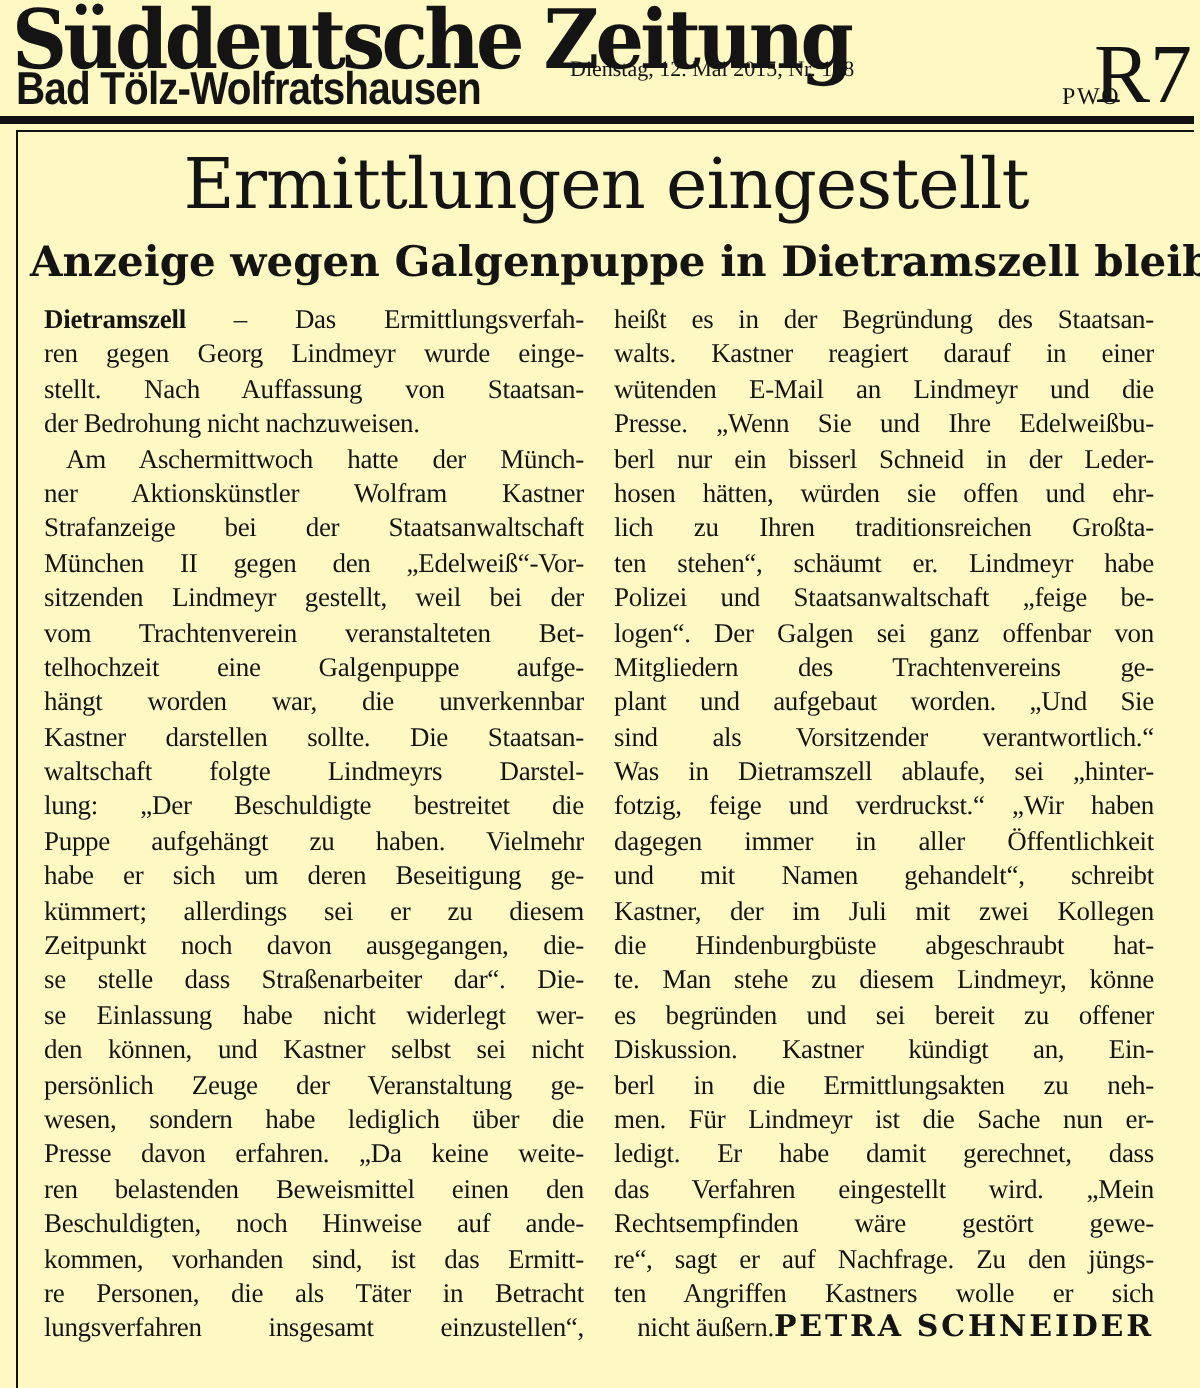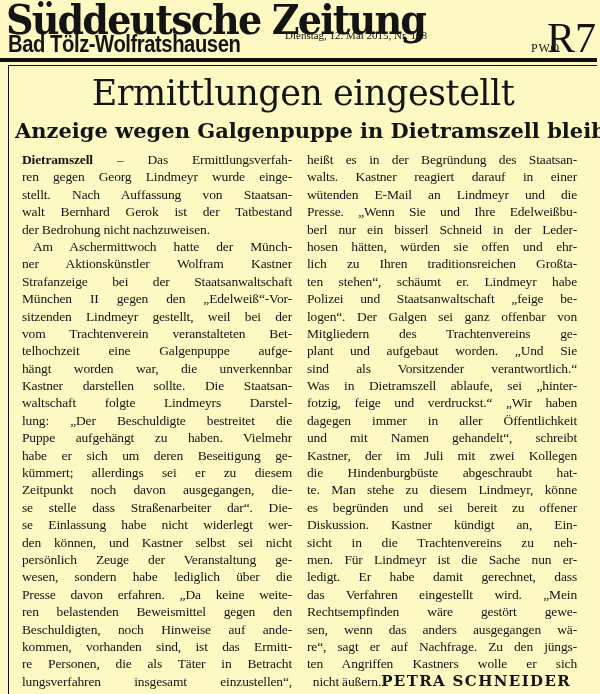--- a/index.html
+++ b/index.html
@@ -43,21 +43,21 @@
   .columns{display:flex;gap:15px;padding:9px 22px 0 13px;}
   .col{width:270px;flex:0 0 270px;}
   .bodyline{
     font-size:13.5px;line-height:17.4px;height:17.4px;overflow:hidden;
     letter-spacing:-0.15px;word-spacing:-0.2px;
     text-align:justify;text-align-last:justify;
   }
   .bodyline.flush{text-align-last:left;}
   .bodyline.indent{text-indent:11px;}
   .bodyline b{font-weight:700;}
-  .byline-line{display:flex;justify-content:center;align-items:baseline;
+  .byline-line{display:flex;justify-content:flex-end;align-items:baseline;
     text-align:left;text-align-last:left;}
   .byline{
     font-family:"DejaVu Serif",serif;font-weight:700;font-size:15px;
     letter-spacing:1.4px;white-space:nowrap;
   }
 </style>
 </head>
 <body>
 
 <div class="page">
@@ -75,21 +75,20 @@
 
   <div class="article-box">
     <div class="headline">Ermittlungen eingestellt</div>
     <div class="subheadline">Anzeige wegen Galgenpuppe in Dietramszell bleibt folgenlos</div>
 
     <div class="columns">
       <div class="col">
           <div class="bodyline"><b>Dietramszell</b> – Das Ermittlungsverfah-</div>
           <div class="bodyline">ren gegen Georg Lindmeyr wurde einge-</div>
           <div class="bodyline">stellt. Nach Auffassung von Staatsan-</div>
-          <div class="bodyline">walt Bernhard Gerok ist der Tatbestand</div>
           <div class="bodyline flush">der Bedrohung nicht nachzuweisen.</div>
           <div class="bodyline indent">Am Aschermittwoch hatte der Münch-</div>
           <div class="bodyline">ner Aktionskünstler Wolfram Kastner</div>
           <div class="bodyline">Strafanzeige bei der Staatsanwaltschaft</div>
           <div class="bodyline">München II gegen den „Edelweiß“-Vor-</div>
           <div class="bodyline">sitzenden Lindmeyr gestellt, weil bei der</div>
           <div class="bodyline">vom Trachtenverein veranstalteten Bet-</div>
           <div class="bodyline">telhochzeit eine Galgenpuppe aufge-</div>
           <div class="bodyline">hängt worden war, die unverkennbar</div>
           <div class="bodyline">Kastner darstellen sollte. Die Staatsan-</div>
@@ -98,21 +97,21 @@
           <div class="bodyline">Puppe aufgehängt zu haben. Vielmehr</div>
           <div class="bodyline">habe er sich um deren Beseitigung ge-</div>
           <div class="bodyline">kümmert; allerdings sei er zu diesem</div>
           <div class="bodyline">Zeitpunkt noch davon ausgegangen, die-</div>
           <div class="bodyline">se stelle dass Straßenarbeiter dar“. Die-</div>
           <div class="bodyline">se Einlassung habe nicht widerlegt wer-</div>
           <div class="bodyline">den können, und Kastner selbst sei nicht</div>
           <div class="bodyline">persönlich Zeuge der Veranstaltung ge-</div>
           <div class="bodyline">wesen, sondern habe lediglich über die</div>
           <div class="bodyline">Presse davon erfahren. „Da keine weite-</div>
-          <div class="bodyline">ren belastenden Beweismittel gegen den</div>
+          <div class="bodyline">ren belastenden Beweismittel einen den</div>
           <div class="bodyline">Beschuldigten, noch Hinweise auf ande-</div>
           <div class="bodyline">kommen, vorhanden sind, ist das Ermitt-</div>
           <div class="bodyline">re Personen, die als Täter in Betracht</div>
           <div class="bodyline">lungsverfahren insgesamt einzustellen“,</div>
         </div>
       <div class="col">
           <div class="bodyline">heißt es in der Begründung des Staatsan-</div>
           <div class="bodyline">walts. Kastner reagiert darauf in einer</div>
           <div class="bodyline">wütenden E-Mail an Lindmeyr und die</div>
           <div class="bodyline">Presse. „Wenn Sie und Ihre Edelweißbu-</div>
@@ -127,26 +126,25 @@
           <div class="bodyline">sind als Vorsitzender verantwortlich.“</div>
           <div class="bodyline">Was in Dietramszell ablaufe, sei „hinter-</div>
           <div class="bodyline">fotzig, feige und verdruckst.“ „Wir haben</div>
           <div class="bodyline">dagegen immer in aller Öffentlichkeit</div>
           <div class="bodyline">und mit Namen gehandelt“, schreibt</div>
           <div class="bodyline">Kastner, der im Juli mit zwei Kollegen</div>
           <div class="bodyline">die Hindenburgbüste abgeschraubt hat-</div>
           <div class="bodyline">te. Man stehe zu diesem Lindmeyr, könne</div>
           <div class="bodyline">es begründen und sei bereit zu offener</div>
           <div class="bodyline">Diskussion. Kastner kündigt an, Ein-</div>
-          <div class="bodyline">sicht in die Trachtenvereins zu neh-</div>
+          <div class="bodyline">berl in die Ermittlungsakten zu neh-</div>
           <div class="bodyline">men. Für Lindmeyr ist die Sache nun er-</div>
           <div class="bodyline">ledigt. Er habe damit gerechnet, dass</div>
           <div class="bodyline">das Verfahren eingestellt wird. „Mein</div>
           <div class="bodyline">Rechtsempfinden wäre gestört gewe-</div>
-          <div class="bodyline">sen, wenn das anders ausgegangen wä-</div>
           <div class="bodyline">re“, sagt er auf Nachfrage. Zu den jüngs-</div>
           <div class="bodyline">ten Angriffen Kastners wolle er sich</div>
           <div class="bodyline flush byline-line">
             <span>nicht äußern.</span>
             <span class="byline">PETRA SCHNEIDER</span>
           </div>
         </div>
     </div>
   </div>
 

